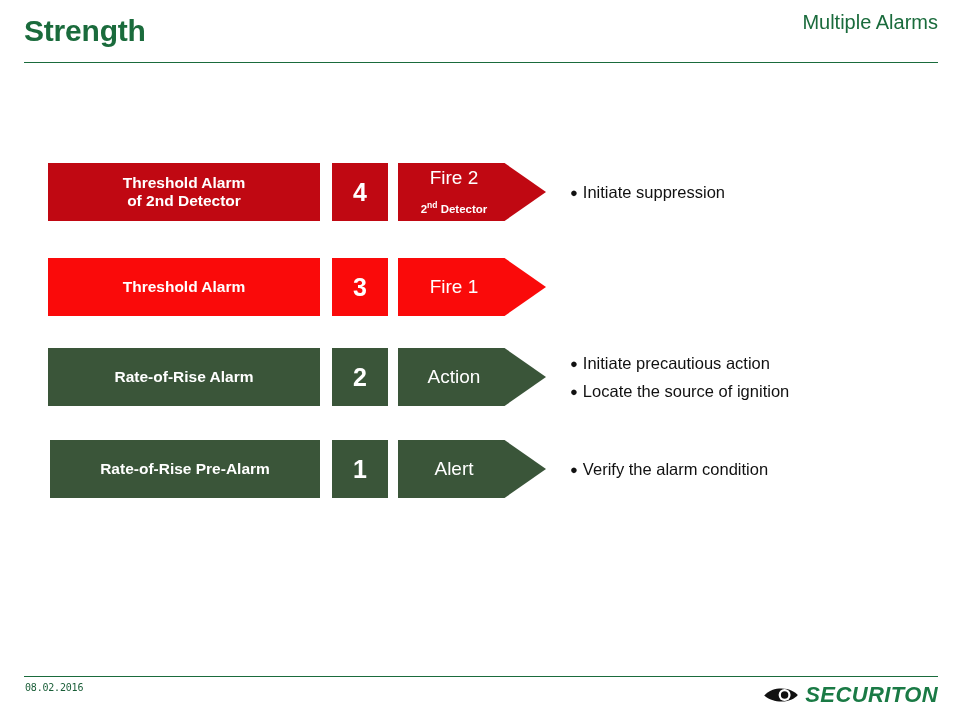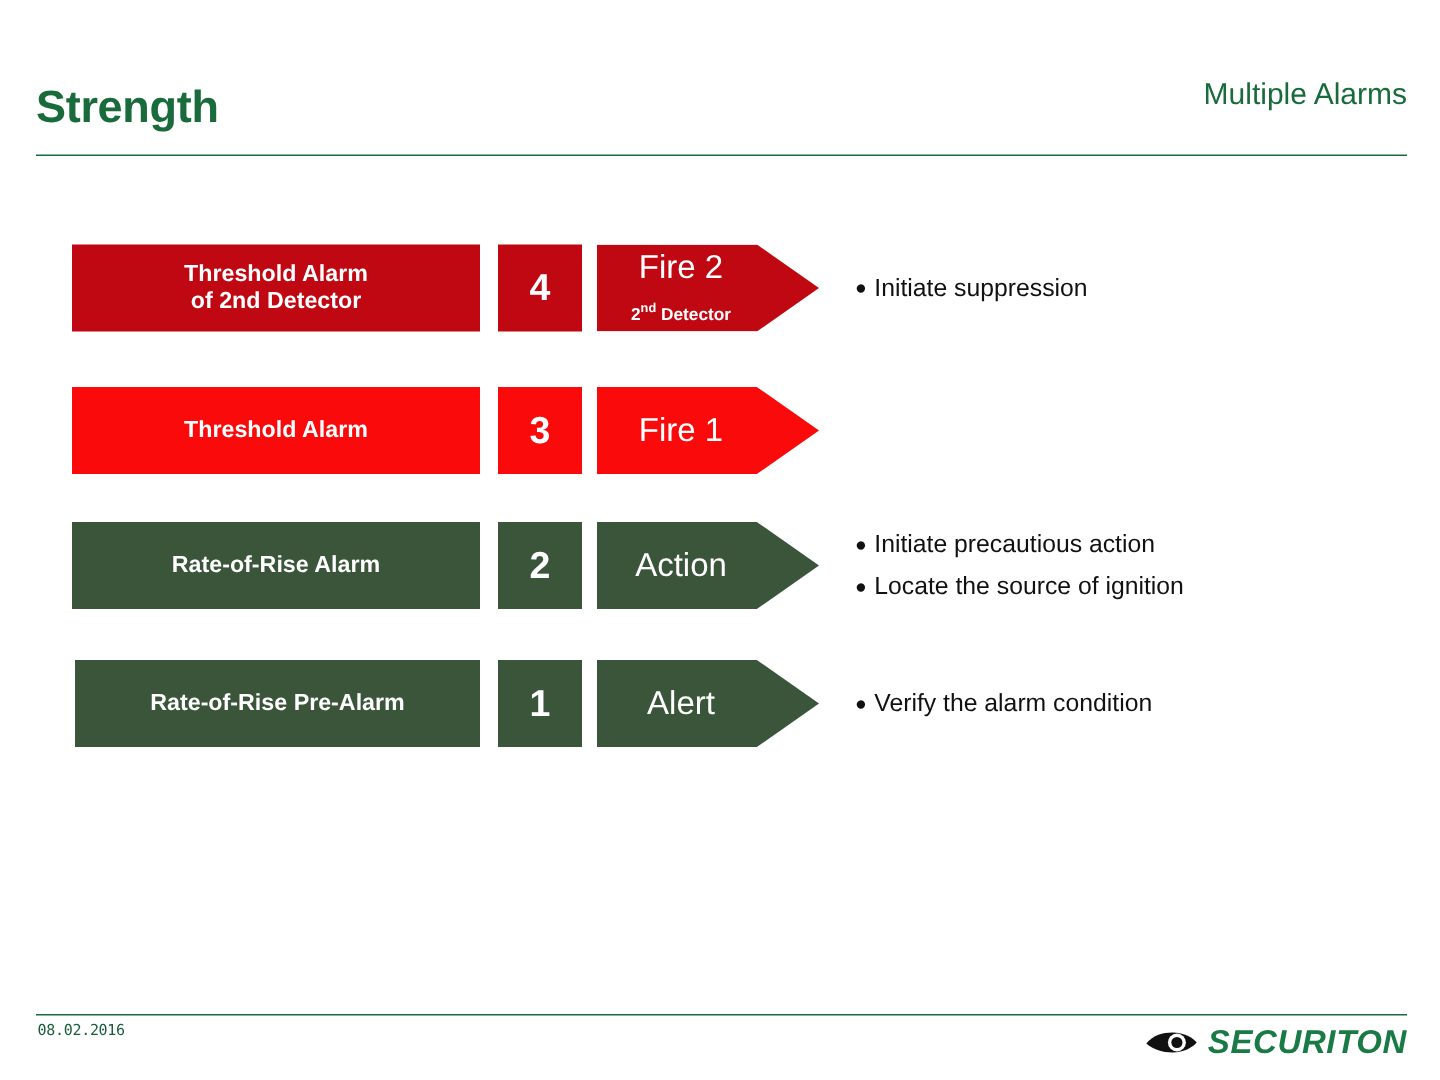--- a/index.html
+++ b/index.html
@@ -15,21 +15,20 @@
     position: relative;
   }
 
   
   .slide-header {
     position: absolute;
     left: 0;
     top: 0;
     width: 960px;
     height: 68px;
-    margin-top: 41px;
   }
   .title-left {
     position: absolute;
     left: 24px;
     top: 14px;
     font-size: 30px;
     font-weight: bold;
     color: #1A6B3C;
     letter-spacing: -0.2px;
     white-space: nowrap;
@@ -106,21 +105,21 @@
     flex-direction: column;
     align-items: center;
     justify-content: center;
     color: #ffffff;
     -webkit-clip-path: polygon(0 0, 72% 0, 100% 50%, 72% 100%, 0 100%);
     clip-path: polygon(0 0, 72% 0, 100% 50%, 72% 100%, 0 100%);
     padding-right: 36px;
     box-sizing: border-box;
   }
   .arrow-main {
-    font-size: 22px;
+    font-size: 19px;
     font-weight: normal;
     line-height: 1.1;
     white-space: nowrap;
     text-align: right;
   }
   .arrow-sub {
     font-size: 11.5px;
     font-weight: bold;
     line-height: 1.2;
     margin-top: 14px;

